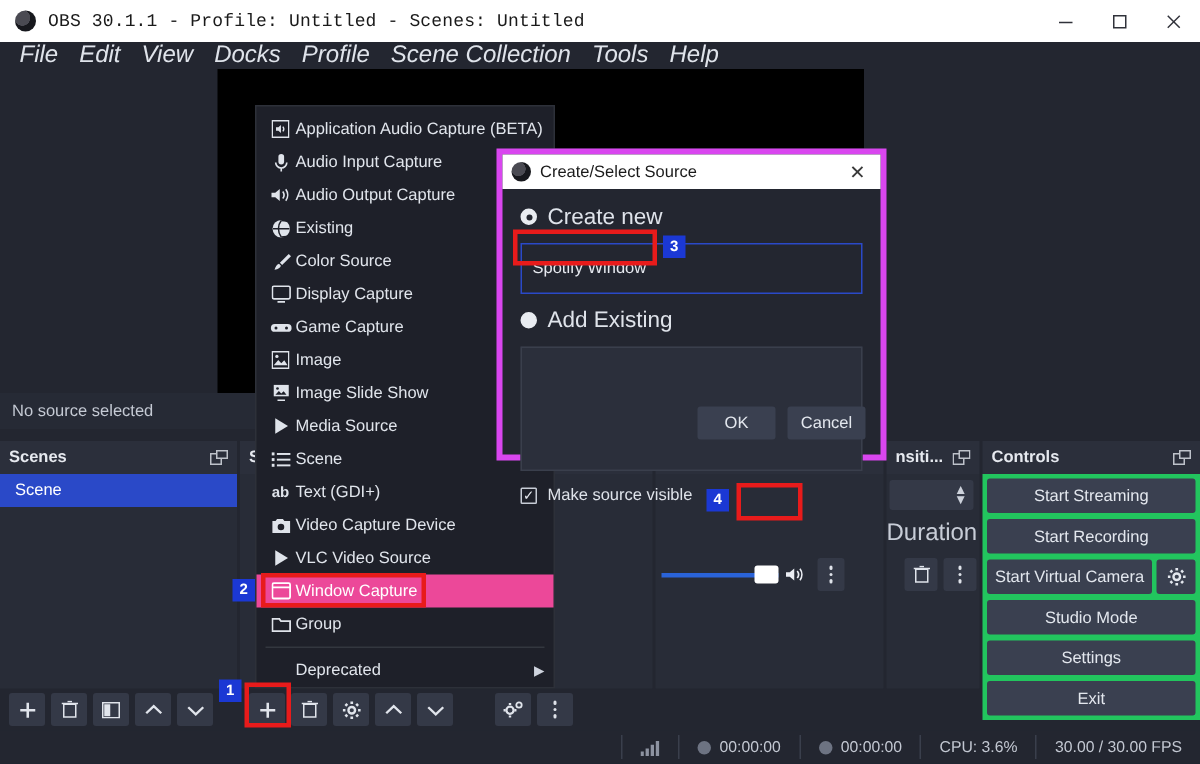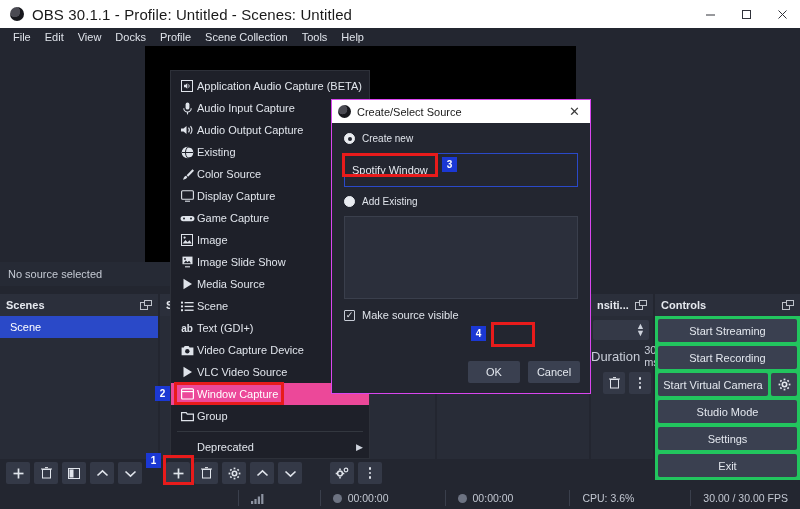--- a/index.html
+++ b/index.html
@@ -14,32 +14,32 @@
 
   
   .titlebar{
     position:absolute;left:0;top:0;width:800px;height:28px;
     background:#ffffff;color:#1a1a1a;
     display:flex;align-items:center;
   }
   .tb-icon{width:14px;height:14px;border-radius:50%;
     background:radial-gradient(circle at 35% 35%,#4a4a52 0 40%,#17181d 42% 100%);
     margin-left:10px;margin-right:8px;flex:0 0 auto;}
-  .tb-title{font-size:15px;letter-spacing:.1px;white-space:nowrap;}
+  .tb-title{font-size:12px;letter-spacing:.1px;white-space:nowrap;font-family:Liberation Mono, monospace;}
   .tb-btns{margin-left:auto;display:flex;height:28px;}
   .tb-btn{width:36px;height:28px;display:flex;align-items:center;justify-content:center;
     font-size:12px;color:#30323a;}
   .tb-btn svg{display:block;}
 
   
   .menubar{
     position:absolute;left:0;top:28px;width:800px;height:18px;
     background:#232630;display:flex;align-items:center;padding-left:6px;
   }
-  .menubar > div{padding:6px 7px;font-size:11px;color:#dfe3ea;line-height:18px;}
+  .menubar > div{padding:6px 7px;font-size:16px;color:#dfe3ea;line-height:18px;font-style:italic;}
 
   
   .preview{
     position:absolute;left:145px;top:46px;width:431px;height:219px;background:#000;
   }
   .nosource{
     position:absolute;left:0;top:262px;width:576px;height:24px;
     background:#262a35;color:#c5cad4;font-size:11px;
     display:flex;align-items:center;padding-left:8px;box-sizing:border-box;
   }
@@ -70,21 +70,21 @@
   .spk{margin-left:4px;color:#eaedf3;}
   .kebab{width:18px;height:22px;background:#343947;border-radius:2px;margin-left:8px;
     display:flex;flex-direction:column;align-items:center;justify-content:center;gap:2px;}
   .kebab i{width:2.5px;height:2.5px;background:#dfe3ea;border-radius:50%;display:block;}
 
   .transdock{left:591px;top:294px;width:62px;height:165px;}
   .transdock .body{position:absolute;left:0;top:22px;width:62px;bottom:0;background:#282c37;}
   .combo{position:absolute;left:2px;top:4px;width:56px;height:20px;background:#343947;border-radius:2px;}
   .combo .arr{position:absolute;right:4px;top:3px;font-size:9px;color:#cdd2db;line-height:7px;text-align:center;}
   .durrow{position:absolute;left:0;top:30px;width:62px;height:20px;display:flex;align-items:center;}
-  .durrow .lbl{font-size:13px;color:#c8cdd7;}
+  .durrow .lbl{font-size:16px;color:#c8cdd7;}
   .durrow .val{margin-left:4px;font-size:11px;color:#c8cdd7;}
   .trbtns{position:absolute;left:0;top:56px;width:62px;height:24px;display:flex;gap:4px;justify-content:flex-end;padding-right:2px;box-sizing:border-box;}
   .tbtn{width:22px;height:22px;background:#343947;border-radius:2px;display:flex;align-items:center;justify-content:center;}
 
   .controlsdock{left:655px;top:294px;width:145px;height:186px;}
   .controlsdock .body{position:absolute;left:0;top:22px;width:145px;bottom:0;background:#22c55e;padding:3px;box-sizing:border-box;text-align:right;}
   .cbtn{height:23px;margin-bottom:4px;background:#3a4050;border-radius:2px;
     display:flex;align-items:center;justify-content:center;font-size:11px;color:#e3e7ee;}
   .cbtn.split{display:flex;gap:3px;background:none;}
   .cbtn.split .main{flex:1;background:#3a4050;border-radius:2px;display:flex;align-items:center;justify-content:center;height:23px;}
@@ -92,48 +92,48 @@
 
   
   .toolbar{position:absolute;height:28px;display:flex;align-items:center;gap:4px;}
   .tool{width:24px;height:22px;background:#343947;border-radius:2px;
     display:flex;align-items:center;justify-content:center;color:#e0e4eb;font-size:13px;}
   .toolbar.scenes-tb{left:6px;top:459px;}
   .toolbar.src-tb{left:166px;top:459px;}
 
   
   .statusbar{position:absolute;left:0;top:487px;width:800px;height:22px;background:#232630;
-    display:flex;align-items:center;justify-content:flex-end;font-size:10.5px;color:#c3c8d2;gap:44px;}
+    display:flex;align-items:center;justify-content:flex-end;font-size:10.5px;color:#c3c8d2;}
   .stat{display:flex;align-items:center;gap:6px;padding:0 12px;height:16px;
     border-left:1px solid #3a3f4c;}
   .dot{width:9px;height:9px;border-radius:50%;background:#6d7382;display:inline-block;}
 
   
   .ctxmenu{
     position:absolute;left:170px;top:70px;width:200px;height:389px;
     background:#1e2029;border:1px solid #2d3039;box-sizing:border-box;
     padding:4px 0;
   }
   .mi{height:22px;display:flex;align-items:center;padding:0 6px;font-size:11px;color:#e1e5ec;
     box-sizing:border-box;}
   .mi .ic{width:20px;display:flex;align-items:center;justify-content:center;flex:0 0 20px;color:#dfe3ea;}
   .mi.sel{background:#ec4899;color:#ffffff;}
   .mi .sub{margin-left:auto;font-size:9px;color:#cfd4de;}
   .msep{height:1px;background:#33373f;margin:4px 6px;}
 
   
-  .dialog{position:absolute;left:331px;top:99px;width:260px;height:295px;
-    background:#232630;border:1px solid #d946ef;box-sizing:border-box;}
+  .dialog{position:absolute;left:331px;top:99px;width:260px;height:208px;
+    background:#232630;border:4px solid #d946ef;box-sizing:border-box;}
   .dlg-title{height:23px;background:#ffffff;color:#1a1a1a;display:flex;align-items:center;
     padding:0 6px;font-size:11px;}
   .dlg-title .ic{width:13px;height:13px;border-radius:50%;margin-right:6px;
     background:radial-gradient(circle at 35% 35%,#4a4a52 0 40%,#17181d 42% 100%);}
   .dlg-title .x{margin-left:auto;font-size:13px;color:#3a3a3a;padding:0 4px;}
   .dlg-body{padding:10px 12px;}
-  .radio-row{display:flex;align-items:center;gap:7px;font-size:10px;color:#dfe3ea;margin-bottom:9px;}
+  .radio-row{display:flex;align-items:center;gap:7px;font-size:15px;color:#dfe3ea;margin-bottom:9px;}
   .radio{width:11px;height:11px;border-radius:50%;border:1px solid #c7ccd6;box-sizing:border-box;
     display:flex;align-items:center;justify-content:center;}
   .radio.on{background:#e9ecf1;border-color:#e9ecf1;}
   .radio.on i{width:4px;height:4px;border-radius:50%;background:#232630;display:block;}
   .radio.filled{background:#e9ecf1;border-color:#e9ecf1;}
   .nameinput{height:21px;background:#232630;border:1px solid #2a49c8;box-sizing:border-box;
     display:flex;align-items:center;padding:16px 7px;font-size:11px;color:#e6e9ef;margin-bottom:9px;}
   .existlist{height:83px;background:#2b2f3b;border:1px solid #3a3f4c;box-sizing:border-box;margin-bottom:10px;}
   .chk-row{display:flex;align-items:center;gap:7px;font-size:11px;color:#dfe3ea;}
   .chk{width:11px;height:11px;border:1px solid #c7ccd6;box-sizing:border-box;border-radius:1px;

